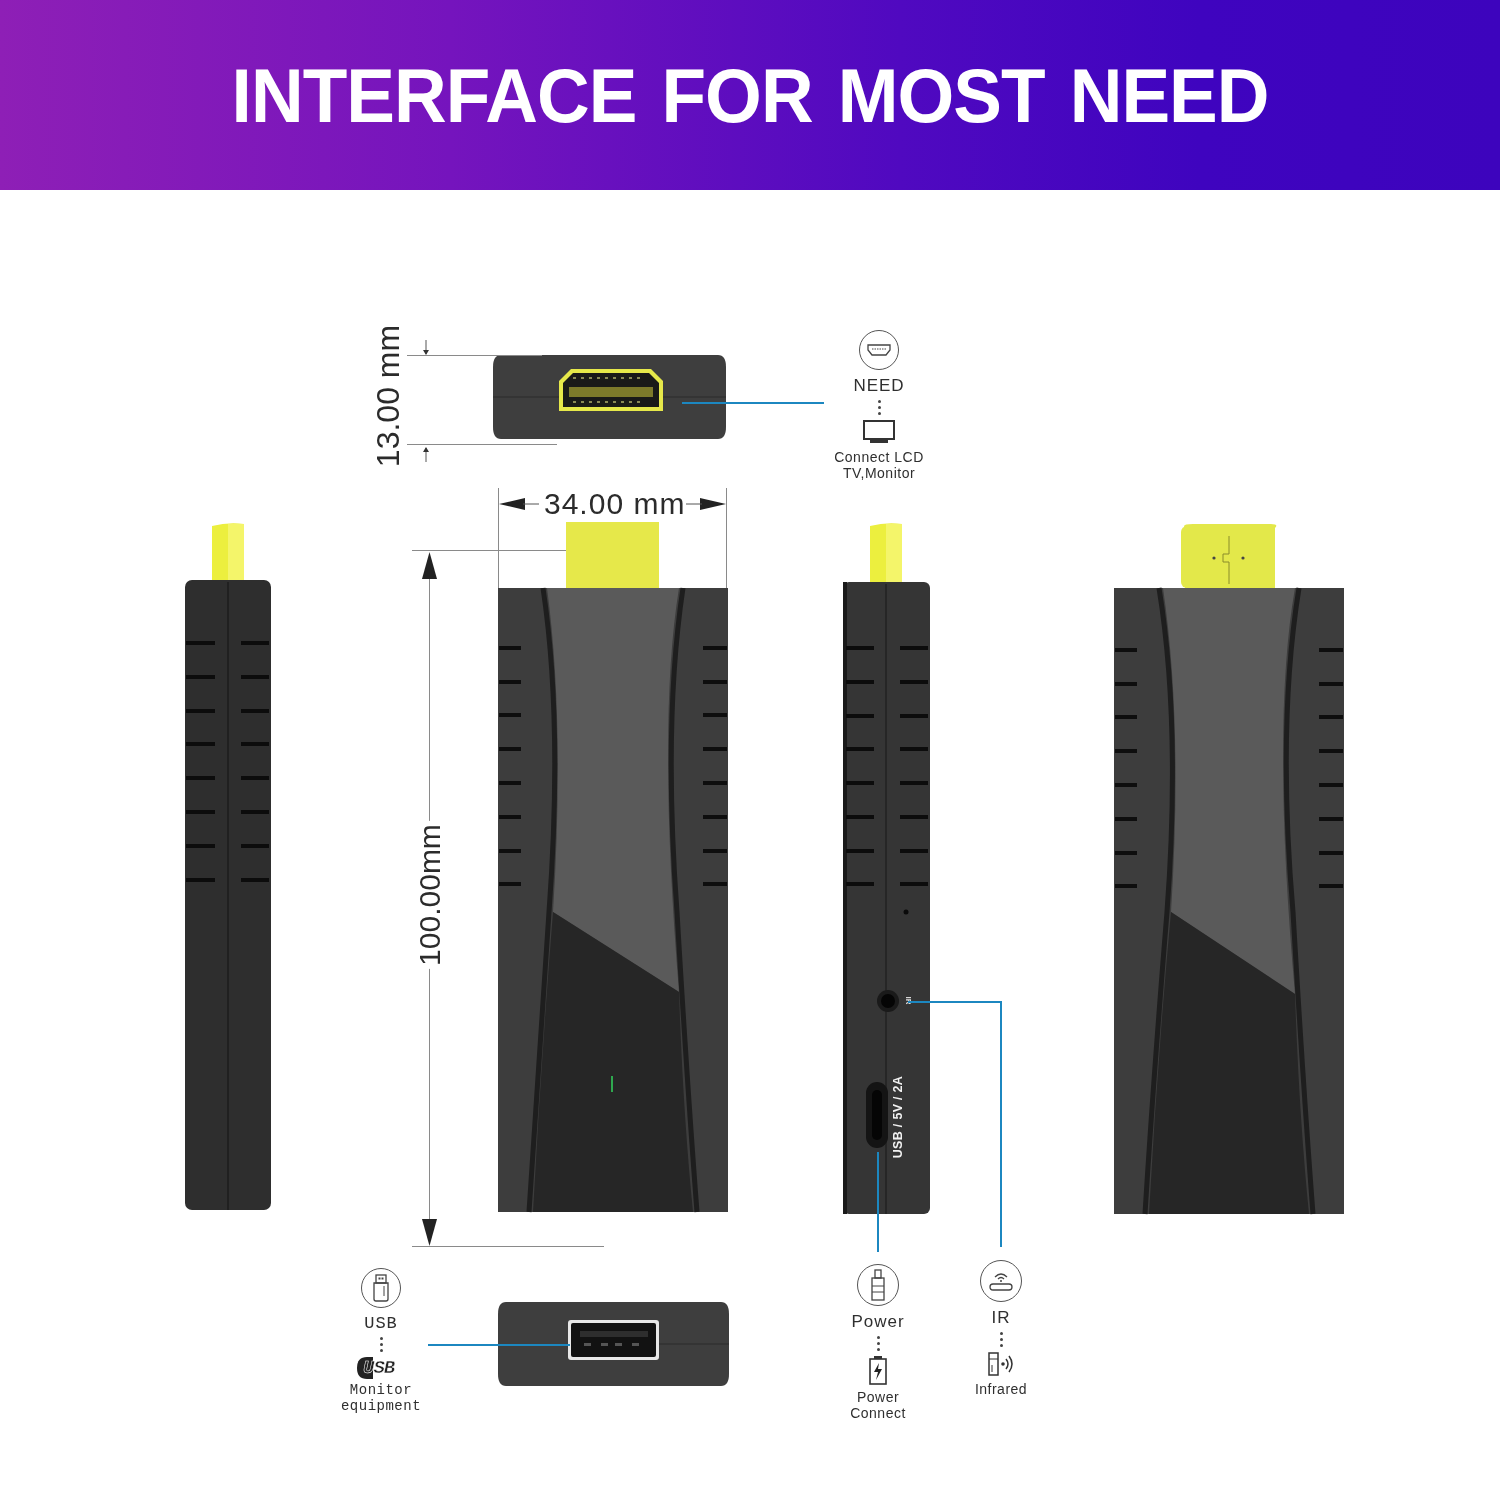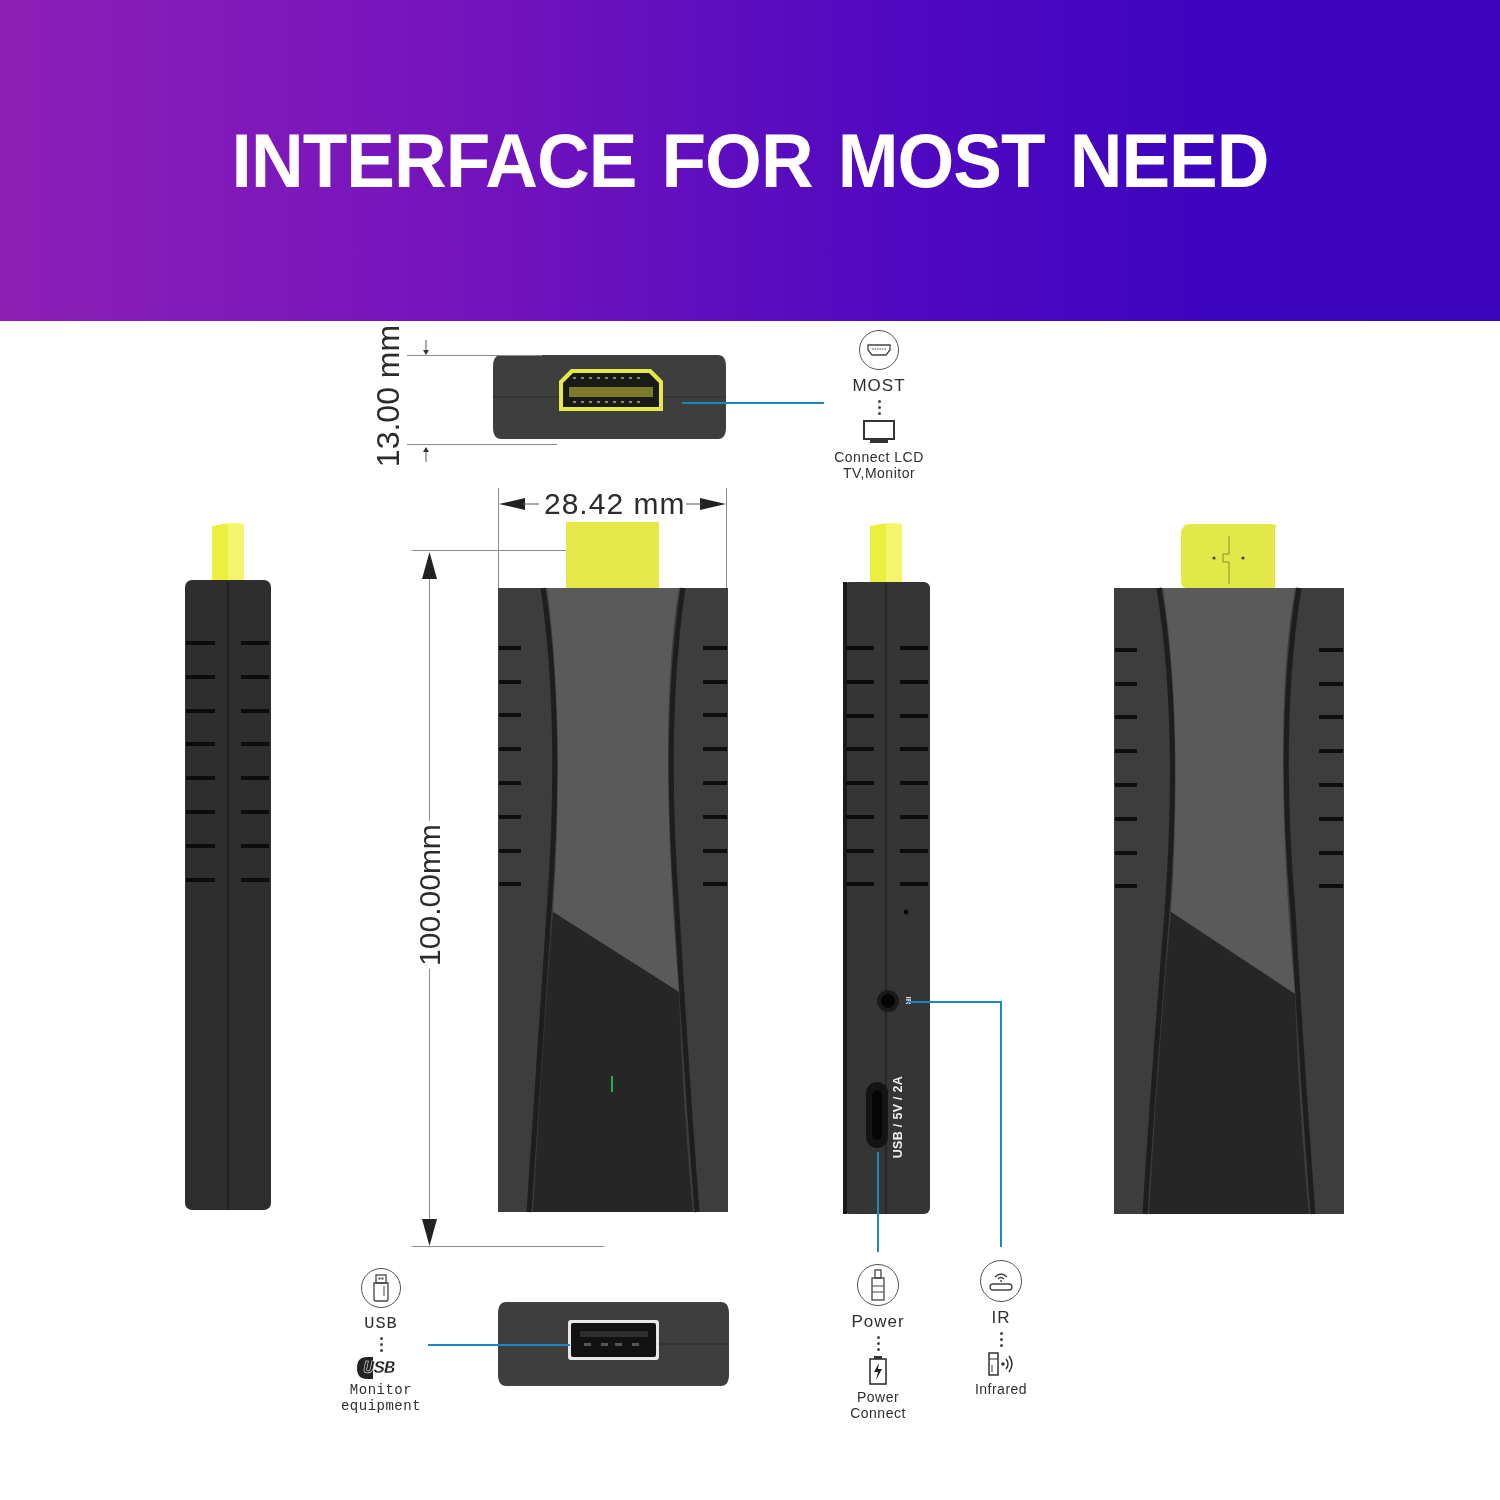--- a/index.html
+++ b/index.html
@@ -1,20 +1,20 @@
 <!DOCTYPE html>
 <html><head>
 <meta charset="utf-8">
 <style>
   * { box-sizing: border-box; margin: 0; padding: 0; }
   html, body { width: 1500px; height: 1500px; background: #ffffff; overflow: hidden; }
   body { position: relative; font-family: "Liberation Sans", sans-serif; color: #333; }
 
   .banner {
-    position: absolute; left: 0; top: 0; width: 1500px; height: 321px;
+    position: absolute; left: 0; top: 0; width: 1500px; height: 190px;
     background: linear-gradient(90deg, #8e1fb6 0%, #7514bd 30%, #5009c0 60%, #3f04bf 80%, #3d04bd 100%);
     display: flex; align-items: center; justify-content: center;
   }
   .banner-title {
     color: #fff; font-weight: bold; font-size: 76px; letter-spacing: -1px;
     font-family: "Liberation Sans", sans-serif; transform: scaleX(0.96);
     word-spacing: 6px;
   }
 
   .abs { position: absolute; }
@@ -88,21 +88,21 @@
 
 <div class="leader" style="left:682px;top:402px;width:142px;height:2px;"></div>
 
 <div class="label" style="left:828px;top:330px;width:102px;">
   <div class="circle-icon" style="width:40px;height:40px;">
     <svg width="24" height="12" viewBox="0 0 24 12">
         <path d="M1 1 H23 V6 L19 11 H5 L1 6Z" fill="none" stroke="#444" stroke-width="1.3"></path>
         <line x1="5" y1="5" x2="19" y2="5" stroke="#444" stroke-width="1" stroke-dasharray="1.5 1"></line>
       </svg>
   </div>
-  <div class="main">MOST</div>
+  <div class="main">NEED</div>
   <div class="dots">
       <span></span>
       <span></span>
       <span></span>
     </div>
   <div style="margin:2px auto 0;width:34px;">
     <svg width="34" height="26" viewBox="0 0 34 26">
         <rect x="2" y="2" width="30" height="18" fill="none" stroke="#333" stroke-width="2"></rect>
         <rect x="8" y="21" width="18" height="3" fill="#333"></rect>
       </svg>
@@ -118,21 +118,21 @@
       <path d="M0 7 L26 1 L26 13Z" fill="#222"></path>
       <line x1="24" y1="7" x2="40" y2="7" stroke="#555"></line>
     </svg>
 </div>
 <div class="abs" style="left:686px;top:497px;">
   <svg width="40" height="14">
       <path d="M40 7 L14 1 L14 13Z" fill="#222"></path>
       <line x1="0" y1="7" x2="16" y2="7" stroke="#555"></line>
     </svg>
 </div>
-<div class="abs dimtext" style="left:544px;top:487px;font-size:30px;letter-spacing:1px;">28.42 mm</div>
+<div class="abs dimtext" style="left:544px;top:487px;font-size:30px;letter-spacing:1px;">34.00 mm</div>
 
 <div class="hline" style="left:412px;top:550px;width:160px;"></div>
 <div class="hline" style="left:412px;top:1246px;width:192px;"></div>
 <div class="vline" style="left:429px;top:555px;height:688px;"></div>
 <div class="abs" style="left:421px;top:552px;">
   <svg width="17" height="28">
       <path d="M8.5 0 L1 27 L16 27Z" fill="#222"></path>
     </svg>
 </div>
 <div class="abs" style="left:421px;top:1218px;">

